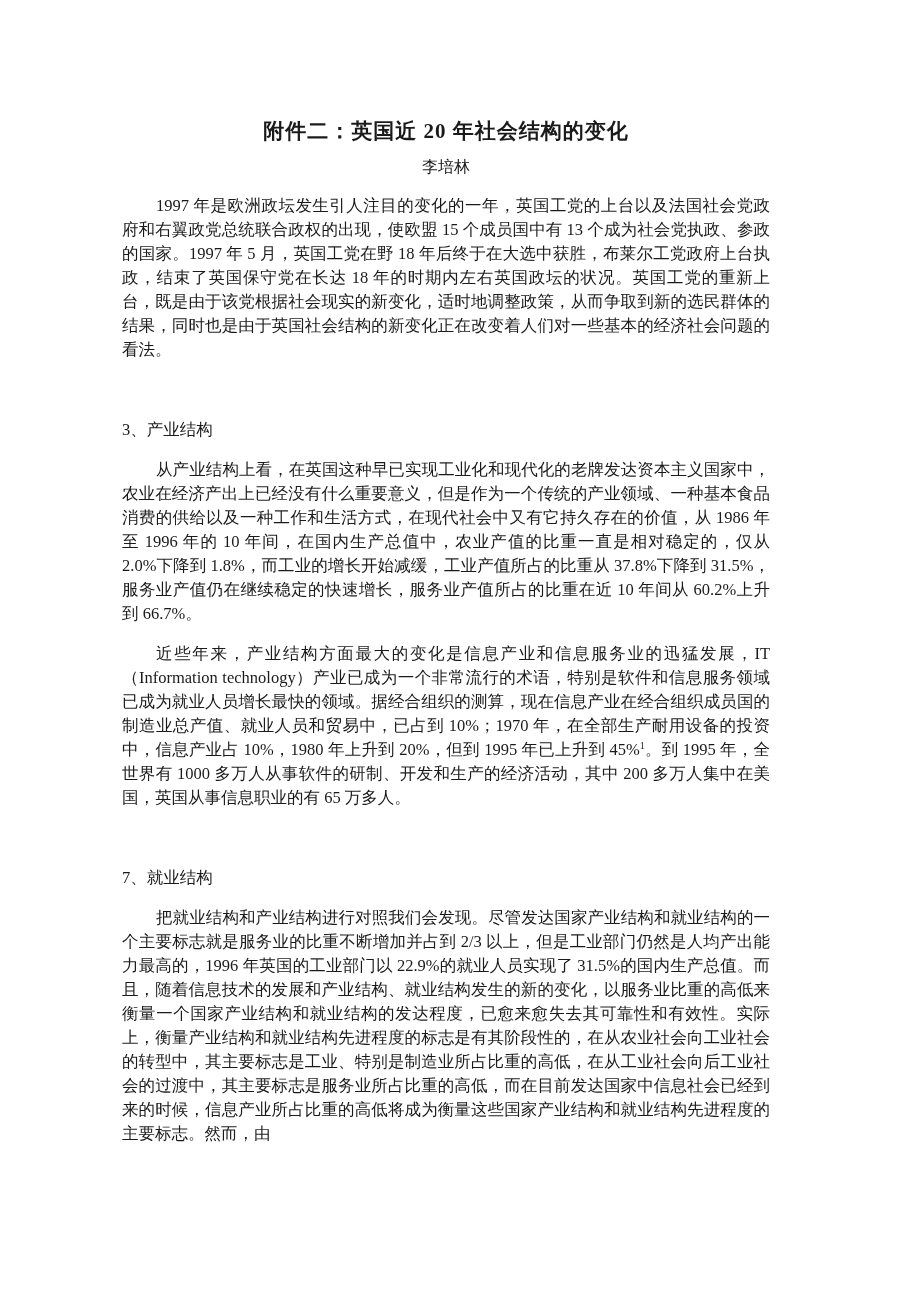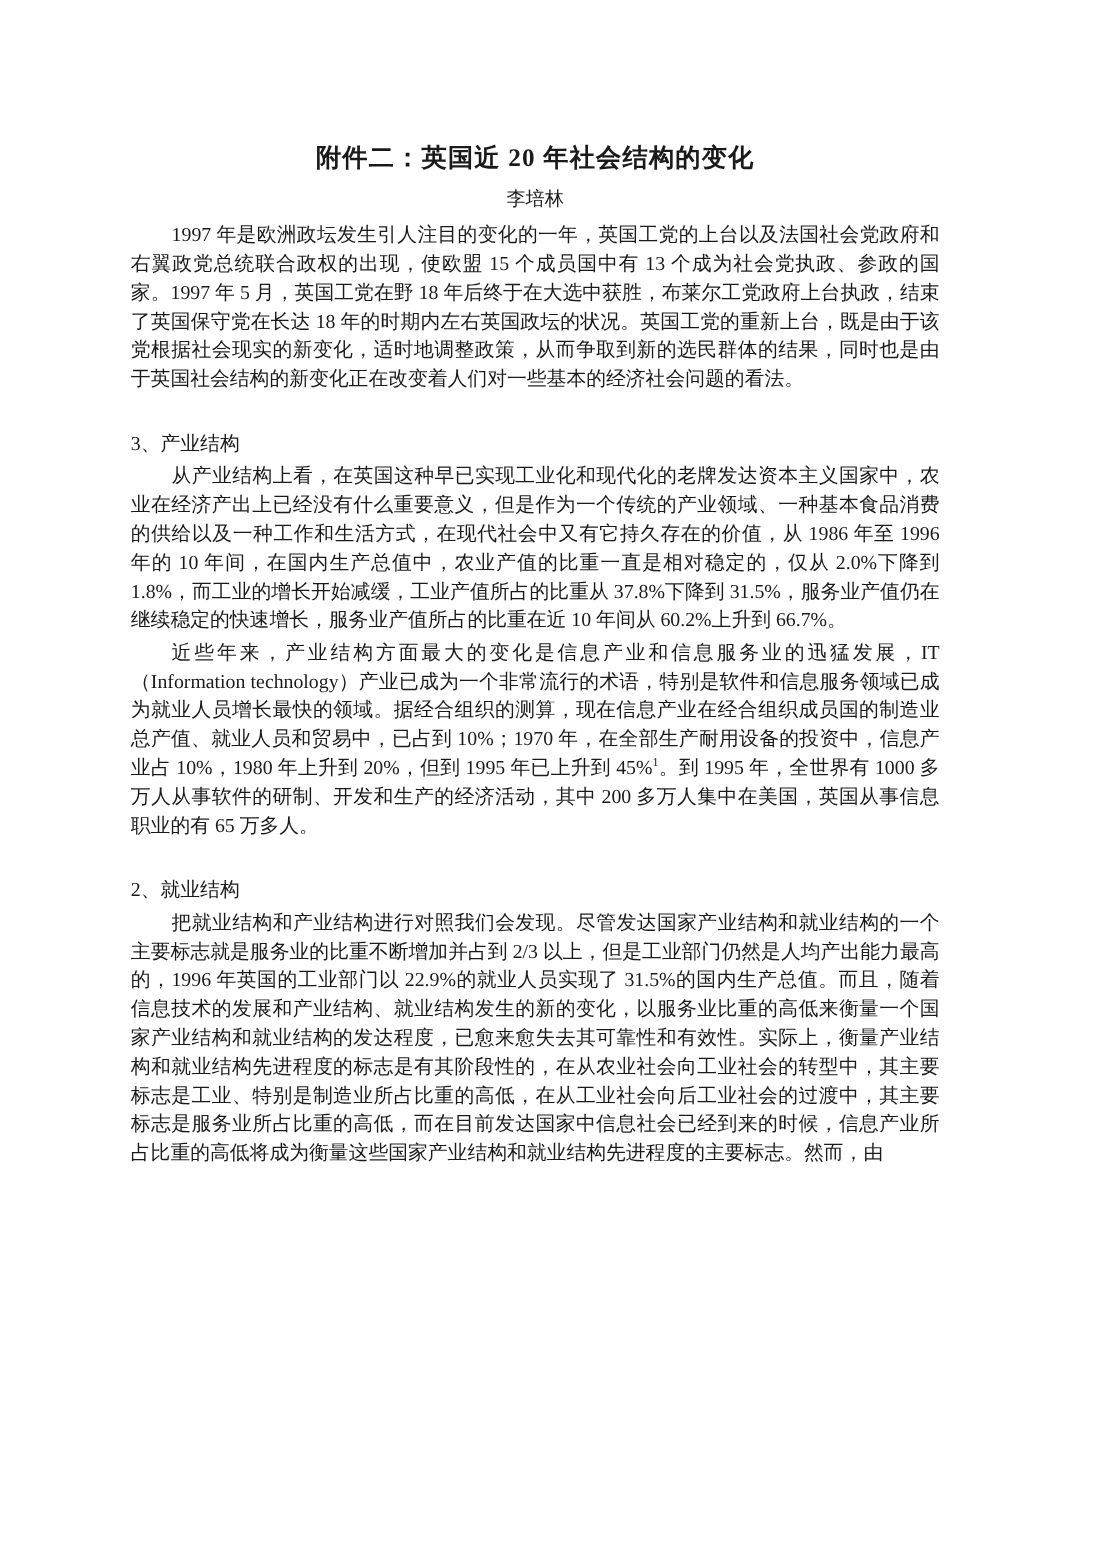--- a/index.html
+++ b/index.html
@@ -32,21 +32,21 @@
   }
   .doc-author {
     text-align: center;
     font-size: 16px;
     line-height: 22px;
     margin: 0 0 6px 0;
   }
   .doc-body p {
     font-size: 16.5px;
     line-height: 24px;
-    margin: 3px;
+    margin: 16px;
     text-align: justify;
     text-justify: inter-ideograph;
   }
   .doc-body p.paragraph {
     text-indent: 34px;
   }
   .doc-body p.heading,
   .doc-body p.subheading {
     text-indent: 0;
   }
@@ -66,17 +66,17 @@
   <div class="content">
     <h1 class="doc-title">附件二：英国近 20 年社会结构的变化</h1>
     <div class="doc-author">李培林</div>
     <div class="doc-body">
         <p class="paragraph"><span>1997 年是欧洲政坛发生引人注目的变化的一年，英国工党的上台以及法国社会党政府和右翼政党总统联合政权的出现，使欧盟 15 个成员国中有 13 个成为社会党执政、参政的国家。1997 年 5 月，英国工党在野 18 年后终于在大选中获胜，布莱尔工党政府上台执政，结束了英国保守党在长达 18 年的时期内左右英国政坛的状况。英国工党的重新上台，既是由于该党根据社会现实的新变化，适时地调整政策，从而争取到新的选民群体的结果，同时也是由于英国社会结构的新变化正在改变着人们对一些基本的经济社会问题的看法。</span></p>
         <div class="spacer"></div>
         <p class="subheading"><span>3、产业结构</span></p>
         <p class="paragraph"><span>从产业结构上看，在英国这种早已实现工业化和现代化的老牌发达资本主义国家中，农业在经济产出上已经没有什么重要意义，但是作为一个传统的产业领域、一种基本食品消费的供给以及一种工作和生活方式，在现代社会中又有它持久存在的价值，从 1986 年至 1996 年的 10 年间，在国内生产总值中，农业产值的比重一直是相对稳定的，仅从 2.0%下降到 1.8%，而工业的增长开始减缓，工业产值所占的比重从 37.8%下降到 31.5%，服务业产值仍在继续稳定的快速增长，服务业产值所占的比重在近 10 年间从 60.2%上升到 66.7%。</span></p>
         <p class="paragraph"><span>近些年来，产业结构方面最大的变化是信息产业和信息服务业的迅猛发展，IT（Information technology）产业已成为一个非常流行的术语，特别是软件和信息服务领域已成为就业人员增长最快的领域。据经合组织的测算，现在信息产业在经合组织成员国的制造业总产值、就业人员和贸易中，已占到 10%；1970 年，在全部生产耐用设备的投资中，信息产业占 10%，1980 年上升到 20%，但到 1995 年已上升到 45%</span><sup>1</sup><span>。到 1995 年，全世界有 1000 多万人从事软件的研制、开发和生产的经济活动，其中 200 多万人集中在美国，英国从事信息职业的有 65 万多人。</span></p>
         <div class="spacer"></div>
-        <p class="subheading"><span>2、就业结构</span></p>
+        <p class="subheading"><span>7、就业结构</span></p>
         <p class="paragraph"><span>把就业结构和产业结构进行对照我们会发现。尽管发达国家产业结构和就业结构的一个主要标志就是服务业的比重不断增加并占到 2/3 以上，但是工业部门仍然是人均产出能力最高的，1996 年英国的工业部门以 22.9%的就业人员实现了 31.5%的国内生产总值。而且，随着信息技术的发展和产业结构、就业结构发生的新的变化，以服务业比重的高低来衡量一个国家产业结构和就业结构的发达程度，已愈来愈失去其可靠性和有效性。实际上，衡量产业结构和就业结构先进程度的标志是有其阶段性的，在从农业社会向工业社会的转型中，其主要标志是工业、特别是制造业所占比重的高低，在从工业社会向后工业社会的过渡中，其主要标志是服务业所占比重的高低，而在目前发达国家中信息社会已经到来的时候，信息产业所占比重的高低将成为衡量这些国家产业结构和就业结构先进程度的主要标志。然而，由</span></p>
       </div>
   </div>
 </div>
 
 </body></html>

